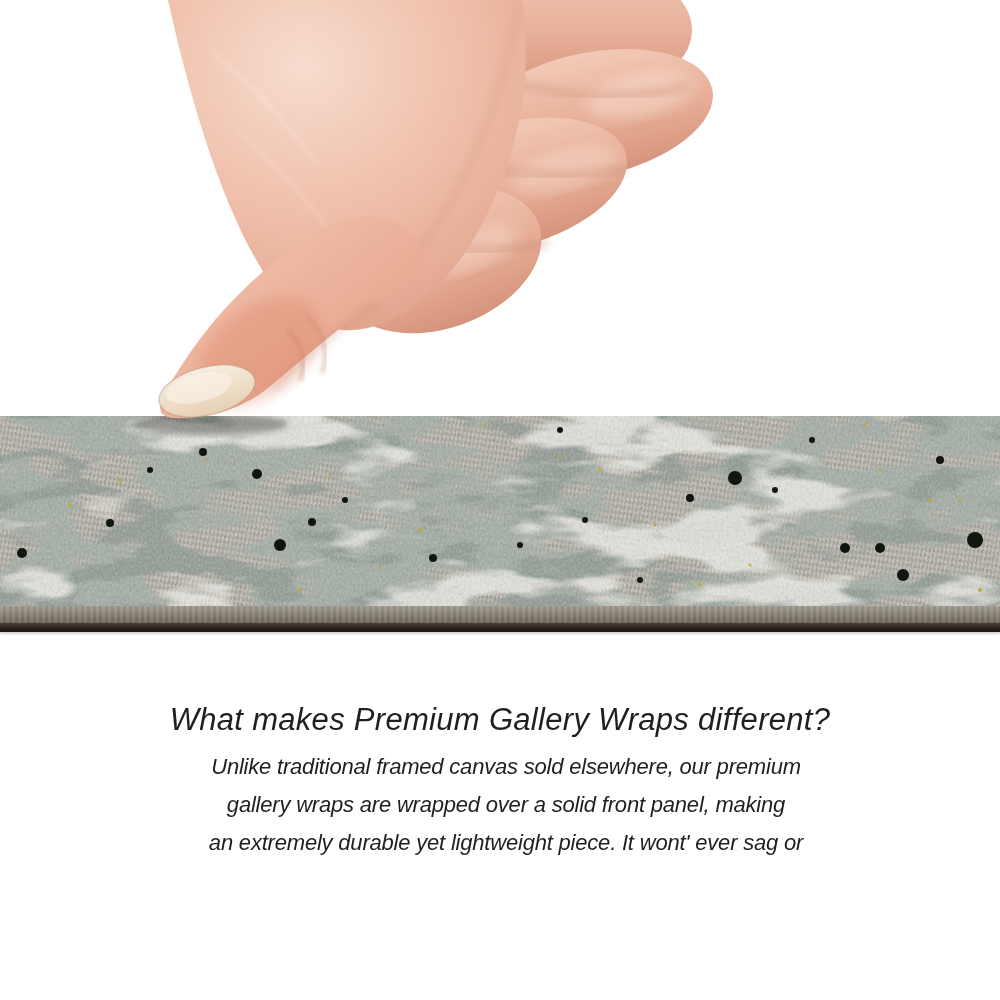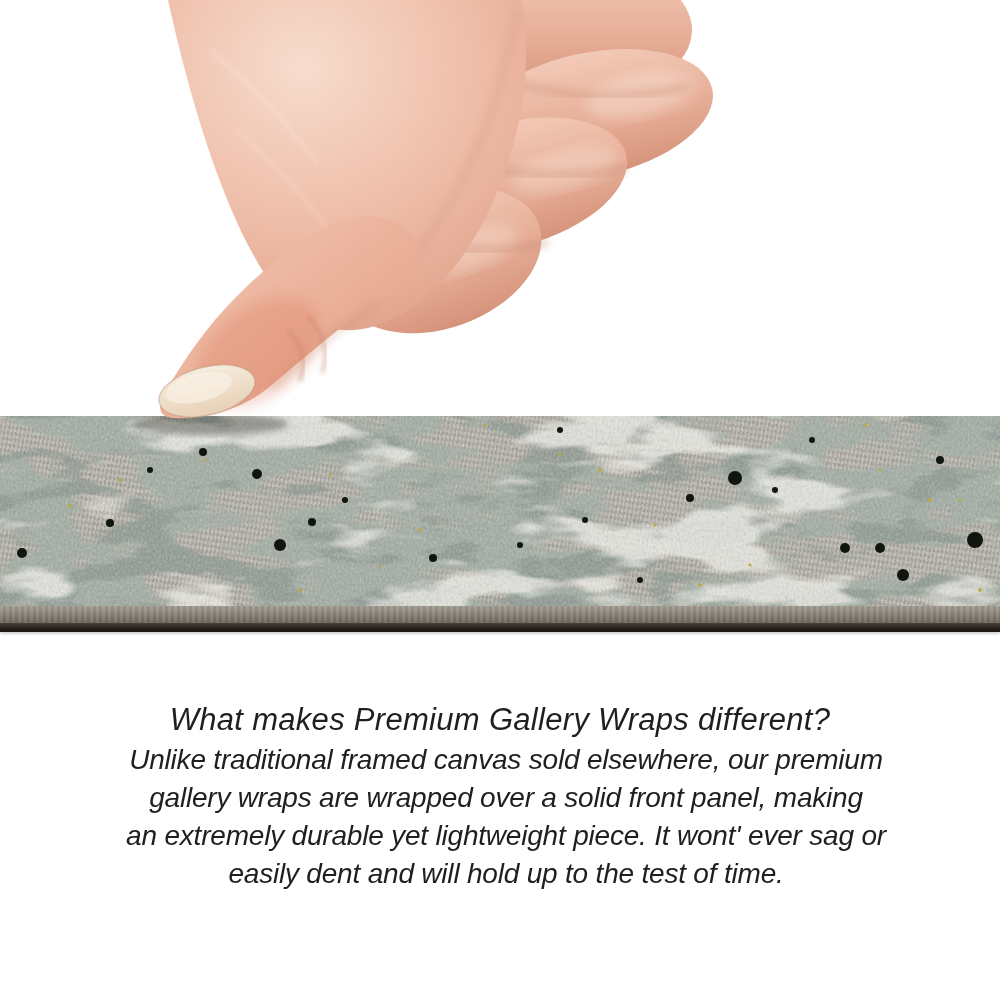--- a/index.html
+++ b/index.html
@@ -32,24 +32,24 @@
     background:linear-gradient(#4a4037, var(--canvas-edge-dark,#221c16) 70%, #1a1511);
     box-shadow:0 2px 2px rgba(0,0,0,.18);
   }
 
   
   .copy{
     position:absolute;left:0;top:701px;width:1000px;text-align:center;
     font-style:italic;color:var(--text,#1f1f1f);
   }
   .copy h2{
-    margin:0 0 3px 0;font-weight:normal;font-size:31px;letter-spacing:.3px;line-height:37px;
+    margin:0 0 10px 0;font-weight:normal;font-size:31px;letter-spacing:.3px;line-height:37px;
   }
   .copy p{
-    margin:0;font-size:28px;line-height:38px;letter-spacing:-.2px;font-weight:normal;padding-left:12px;
+    margin:0;font-size:22px;line-height:38px;letter-spacing:-.2px;font-weight:normal;padding-left:12px;
   }
 </style>
 </head>
 <body>
 
 <div class="stage">
 
   <div class="canvas-strip">
     <div class="canvas-face">
       <svg class="paint-svg" viewBox="0 0 1000 190" preserveAspectRatio="none">
@@ -217,15 +217,14 @@
 
       <path d="M272,388 C300,362 340,325 378,302" stroke="#c9876d" stroke-width="6" fill="none" opacity="0.35" filter="url(#b4)"></path>
     </g>
   </svg>
 
   <div class="copy">
     <h2>What makes Premium Gallery Wraps different?</h2>
     <p>Unlike traditional framed canvas sold elsewhere, our premium</p>
     <p>gallery wraps are wrapped over a solid front panel, making</p>
     <p>an extremely durable yet lightweight piece. It wont' ever sag or</p>
-    <p>easily dent and will hold up to the test of time.</p>
   </div>
 </div>
 
 </body></html>

